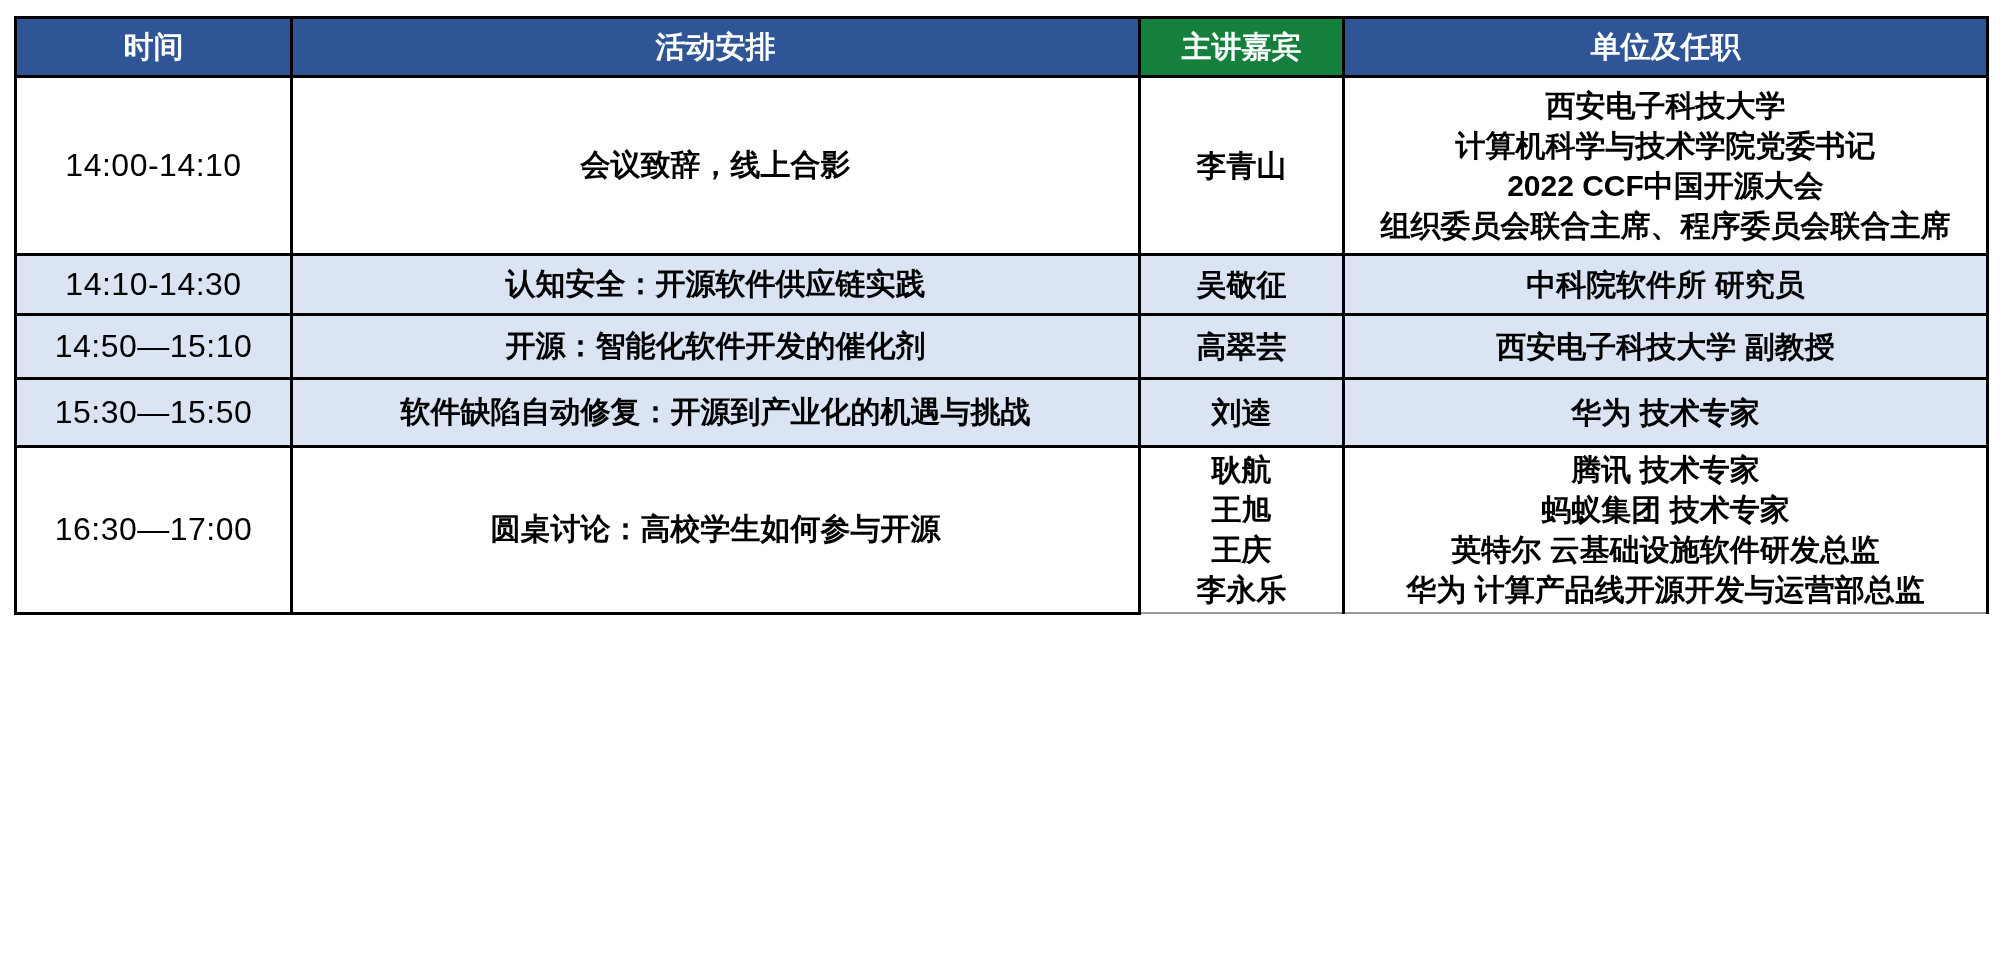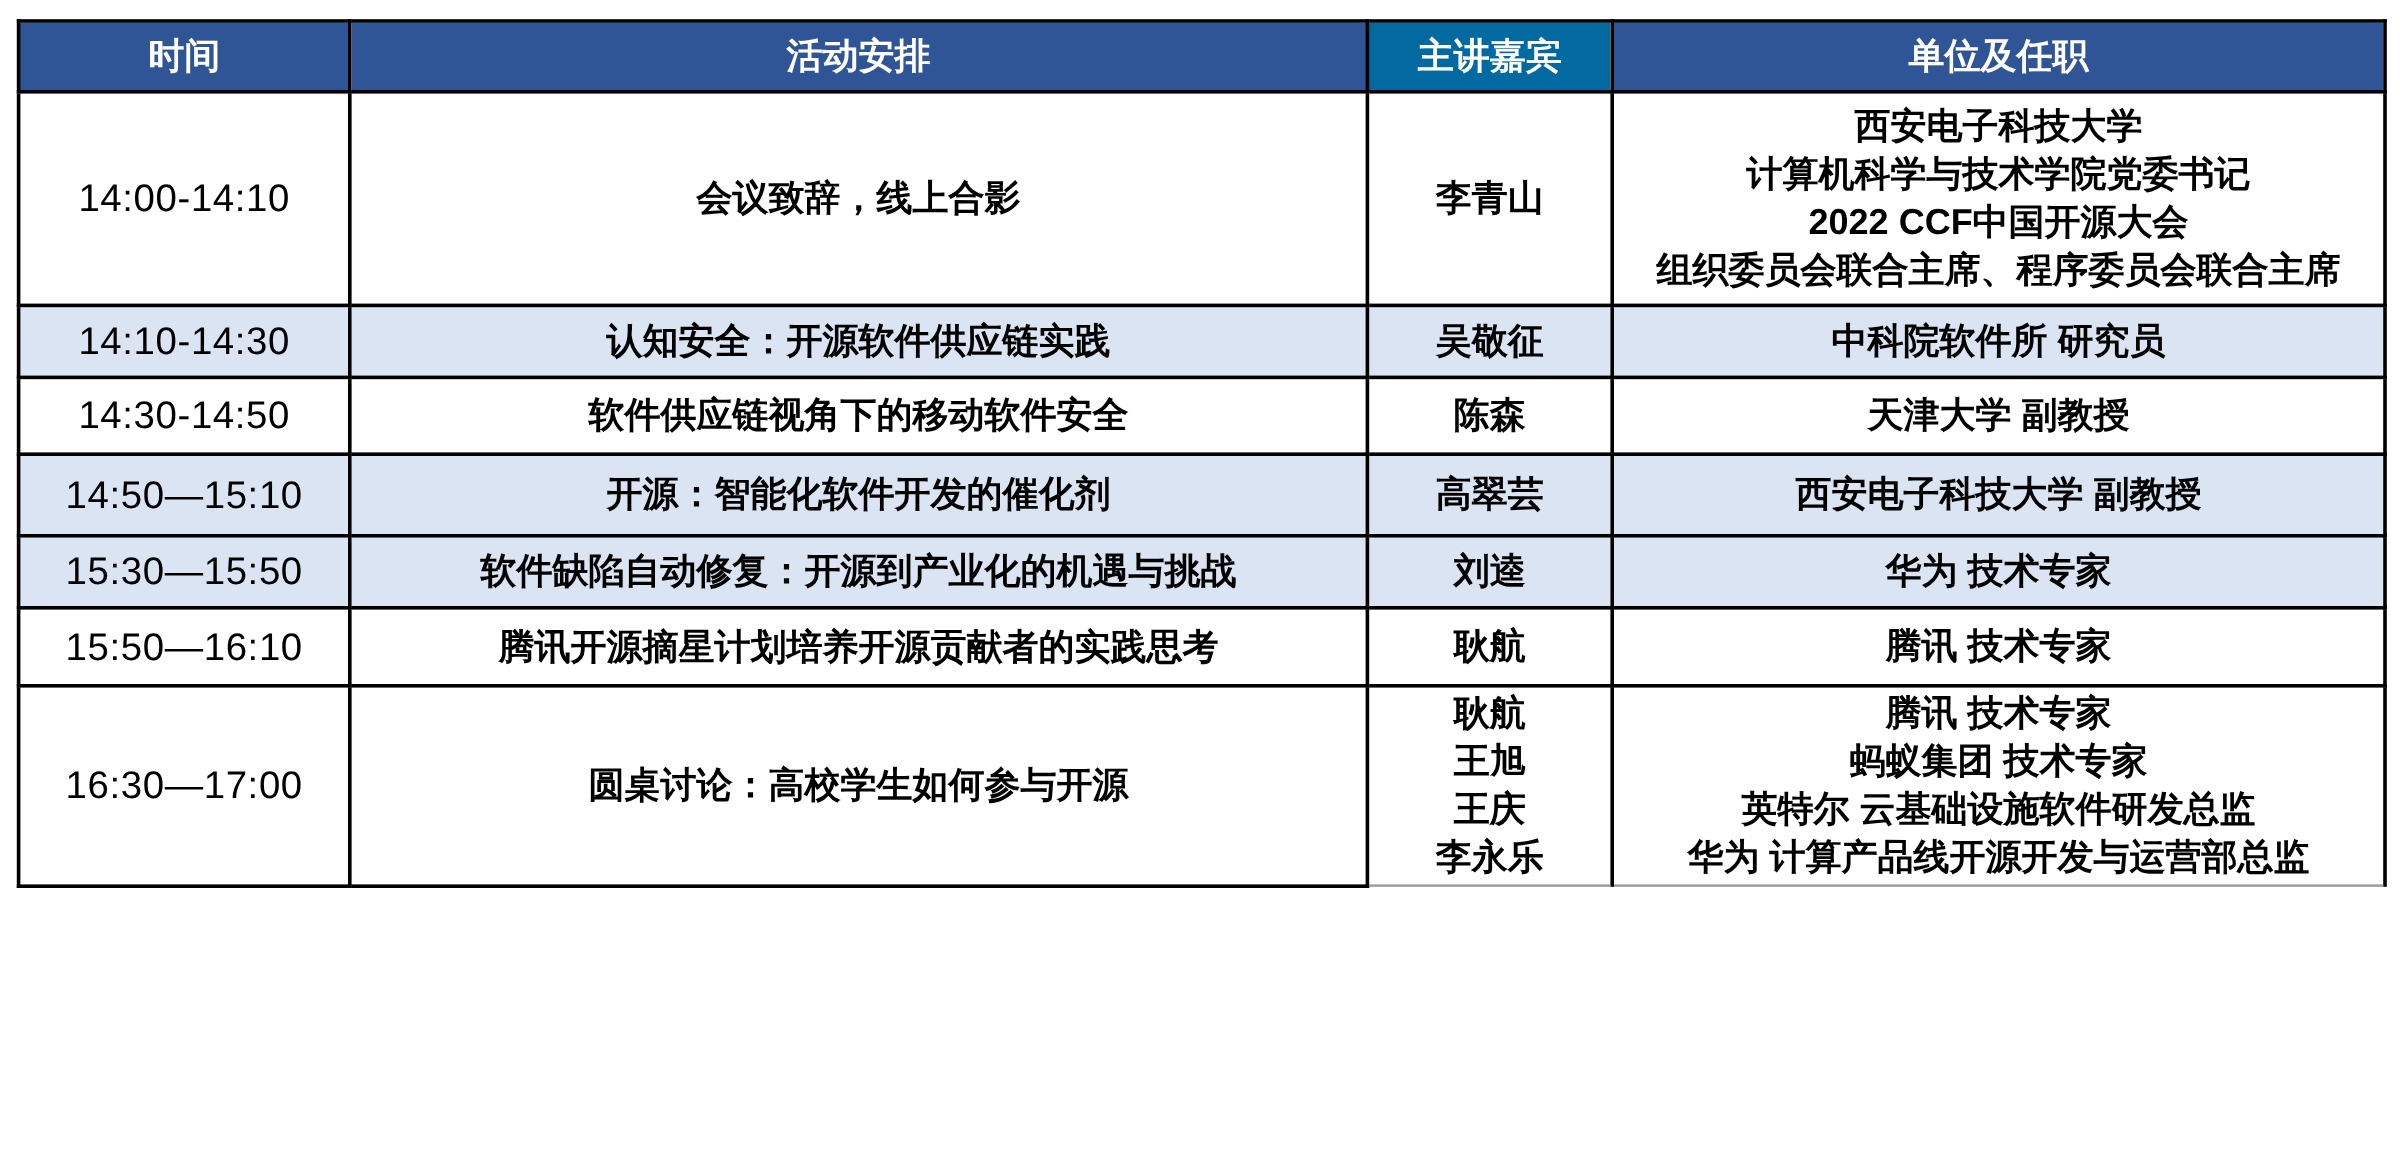--- a/index.html
+++ b/index.html
@@ -60,21 +60,21 @@
     <colgroup>
       <col style="width:276px">
       <col style="width:848px">
       <col style="width:204px">
       <col style="width:644px">
     </colgroup>
     <thead>
       <tr>
         <th style="background: rgb(47, 85, 151); color: rgb(255, 255, 255);">时间</th>
         <th style="background: rgb(47, 85, 151); color: rgb(255, 255, 255); text-align: center;">活动安排</th>
-        <th style="background: #0369a1; color: rgb(255, 255, 255);">主讲嘉宾</th>
+        <th style="background: #15803d; color: rgb(255, 255, 255);">主讲嘉宾</th>
         <th style="background: rgb(47, 85, 151); color: rgb(255, 255, 255);">单位及任职</th>
       </tr>
     </thead>
     <tbody id="schedule-body">
   <tr style="background: rgb(255, 255, 255);">
     <td class="time-cell">14:00-14:10</td>
     <td class="activity-cell">会议致辞，线上合影</td>
     <td class="speaker-cell">
             <div class="line">李青山</div>
           </td>
@@ -90,30 +90,20 @@
     <td class="time-cell">14:10-14:30</td>
     <td class="activity-cell">认知安全：开源软件供应链实践</td>
     <td class="speaker-cell">
             <div class="line">吴敬征</div>
           </td>
     <td class="org-cell">
             <div class="line">中科院软件所 研究员</div>
           </td>
   </tr>
 
-  <tr style="background: rgb(255, 255, 255);">
-    <td class="time-cell">14:30-14:50</td>
-    <td class="activity-cell">软件供应链视角下的移动软件安全</td>
-    <td class="speaker-cell">
-            <div class="line">陈森</div>
-          </td>
-    <td class="org-cell">
-            <div class="line">天津大学 副教授</div>
-          </td>
-  </tr>
 
   <tr style="background: rgb(218, 228, 242);">
     <td class="time-cell">14:50—15:10</td>
     <td class="activity-cell">开源：智能化软件开发的催化剂</td>
     <td class="speaker-cell">
             <div class="line">高翠芸</div>
           </td>
     <td class="org-cell">
             <div class="line">西安电子科技大学 副教授</div>
           </td>
@@ -124,30 +114,20 @@
     <td class="time-cell">15:30—15:50</td>
     <td class="activity-cell">软件缺陷自动修复：开源到产业化的机遇与挑战</td>
     <td class="speaker-cell">
             <div class="line">刘逵</div>
           </td>
     <td class="org-cell">
             <div class="line">华为 技术专家</div>
           </td>
   </tr>
 
-  <tr style="background: rgb(255, 255, 255);">
-    <td class="time-cell">15:50—16:10</td>
-    <td class="activity-cell">腾讯开源摘星计划培养开源贡献者的实践思考</td>
-    <td class="speaker-cell">
-            <div class="line">耿航</div>
-          </td>
-    <td class="org-cell">
-            <div class="line">腾讯 技术专家</div>
-          </td>
-  </tr>
 
 
   <tr style="background: rgb(255, 255, 255);">
     <td class="time-cell">16:30—17:00</td>
     <td class="activity-cell">圆桌讨论：高校学生如何参与开源</td>
     <td class="speaker-cell">
             <div class="line">耿航</div>
             <div class="line">王旭</div>
             <div class="line">王庆</div>
             <div class="line">李永乐</div>

